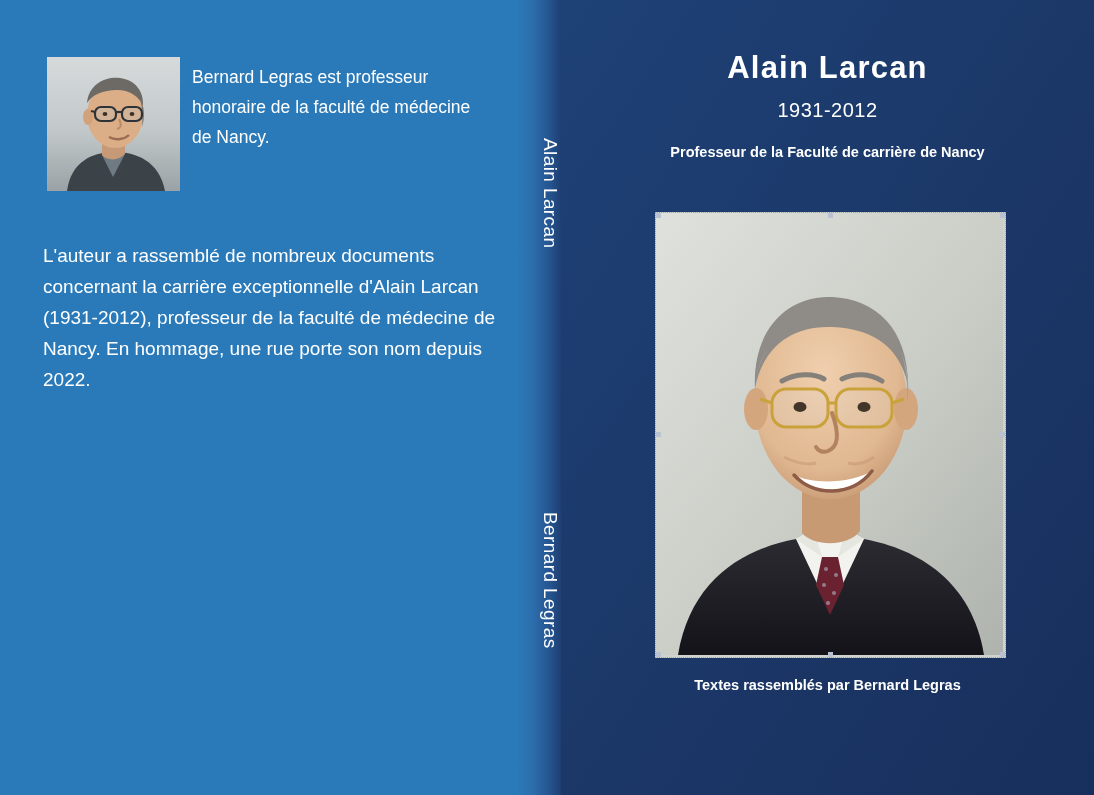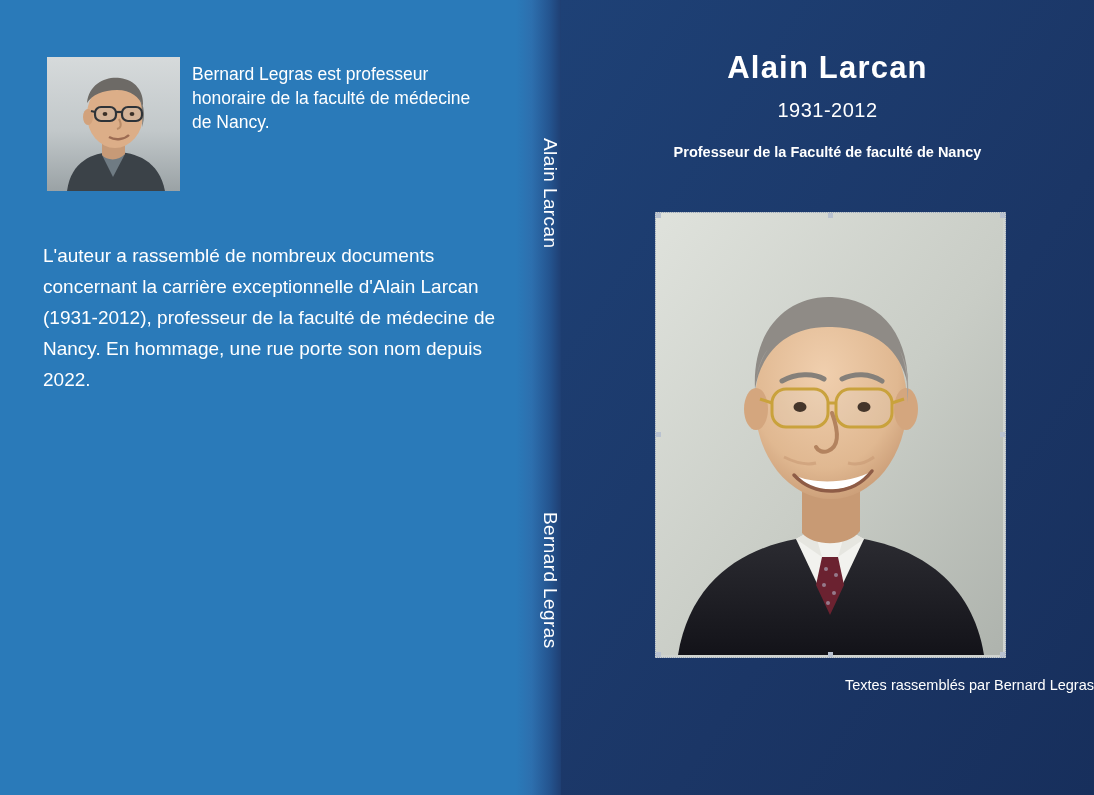--- a/index.html
+++ b/index.html
@@ -38,21 +38,21 @@
   }
   .author-photo svg { display: block; }
 
   .author-note {
     position: absolute;
     left: 192px;
     top: 62px;
     width: 300px;
     color: #ffffff;
     font-size: 17.5px;
-    line-height: 24px;
+    line-height: 30px;
   }
 
   .blurb {
     position: absolute;
     left: 43px;
     top: 240px;
     width: 460px;
     color: #ffffff;
     font-size: 19px;
     line-height: 31px;
@@ -138,24 +138,24 @@
     position: absolute;
     width: 5px;
     height: 5px;
     background: #b9c2d0;
   }
   .front-credit {
     position: absolute;
     left: 0;
     top: 677px;
     width: 533px;
-    text-align: right;
+    text-align: center;
     color: #ffffff;
     font-size: 14.5px;
-    font-weight: normal;
+    font-weight: bold;
   }
 </style>
 </head>
 <body>
 
 <div id="cover">
 
   <div class="back-cover">
 
     <div class="author-photo">
@@ -203,21 +203,21 @@
 
   <div class="spine">
     <div class="spine-text spine-title">Alain Larcan</div>
     <div class="spine-text spine-author">Bernard Legras</div>
   </div>
 
   <div class="front-cover">
 
     <div class="front-title">Alain Larcan</div>
     <div class="front-dates">1931-2012</div>
-    <div class="front-subtitle">Professeur de la Faculté de faculté de Nancy</div>
+    <div class="front-subtitle">Professeur de la Faculté de carrière de Nancy</div>
 
     <div class="portrait-frame">
       <svg width="347" height="442" viewBox="0 0 347 442" xmlns="http://www.w3.org/2000/svg" aria-hidden="true">
         <defs>
           <linearGradient id="studioBg" x1="0" y1="0" x2="1" y2="1">
             <stop offset="0%" stop-color="#dfe2dc"></stop>
             <stop offset="55%" stop-color="#c9cdc6"></stop>
             <stop offset="100%" stop-color="#aeb3ad"></stop>
           </linearGradient>
           <linearGradient id="suit" x1="0" y1="0" x2="0" y2="1">

